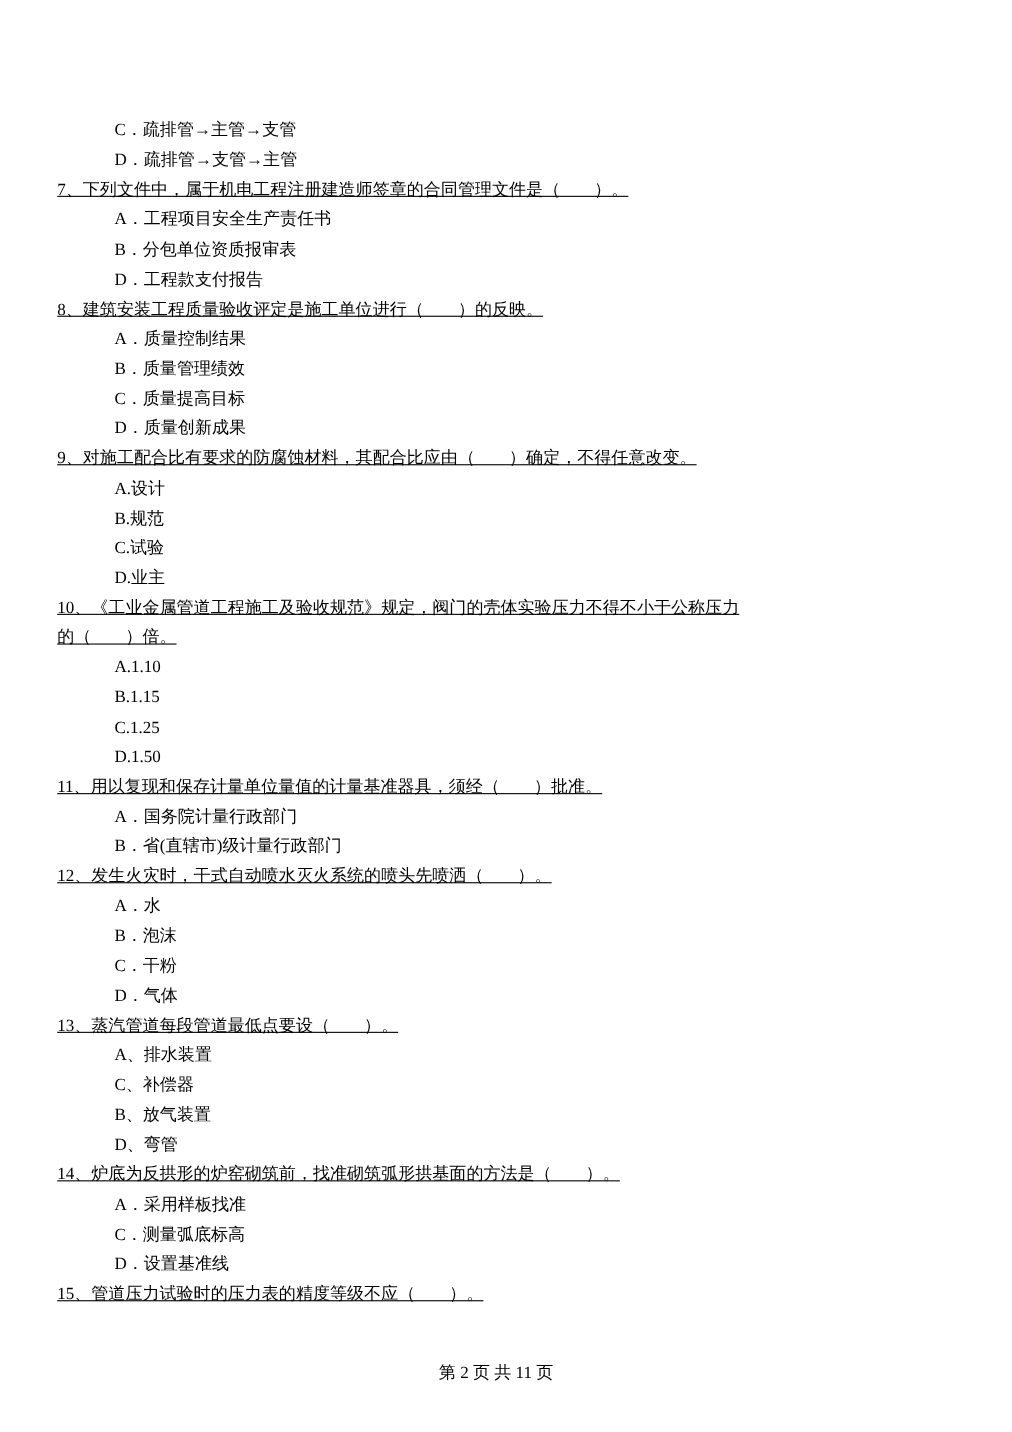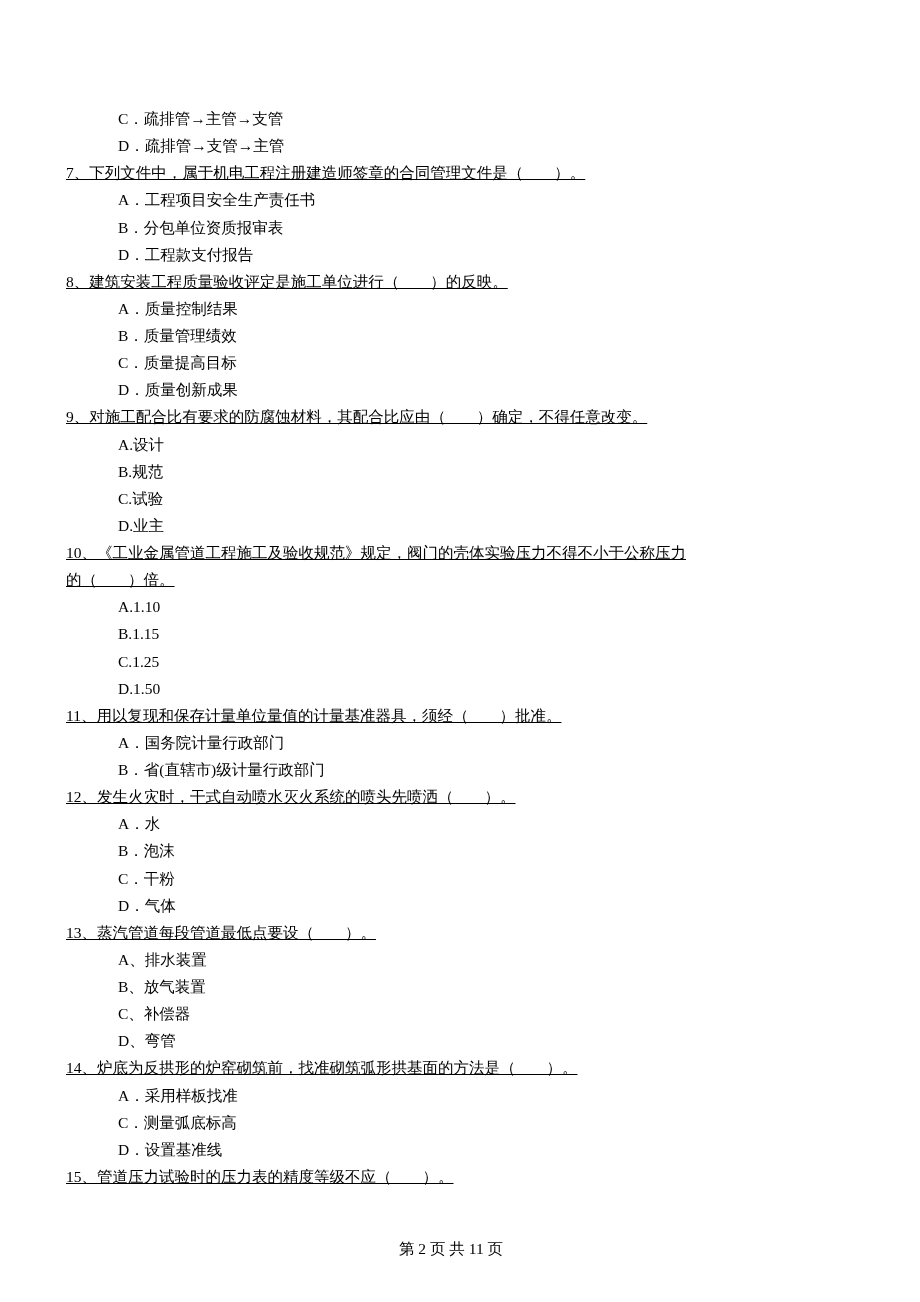--- a/index.html
+++ b/index.html
@@ -8,21 +8,21 @@
     background: #fff;
     font-family: "SimSun", "宋体", serif;
     font-size: 15.5px;
     color: #000;
     line-height: 1.75;
   }
   .page {
     width: 920px;
     height: 1302px;
     box-sizing: border-box;
-    padding: 105px 115px 40px 66px;
+    padding: 105px 115px 40px 52px;
     position: relative;
   }
   .content {
     white-space: normal;
   }
   .opt-block {
     margin-left: 52px;
   }
   .opt-line {
     display: block;
@@ -93,22 +93,22 @@
     <div class="opt-block">
       <span class="opt-line">A．水</span>
       <span class="opt-line">B．泡沫</span>
       <span class="opt-line">C．干粉</span>
       <span class="opt-line">D．气体</span>
     </div>
 
     <span class="q-line">13、蒸汽管道每段管道最低点要设（　　）。</span>
     <div class="opt-block">
       <span class="opt-line">A、排水装置</span>
+      <span class="opt-line">C、补偿器</span>
       <span class="opt-line">B、放气装置</span>
-      <span class="opt-line">C、补偿器</span>
       <span class="opt-line">D、弯管</span>
     </div>
 
     <span class="q-line">14、炉底为反拱形的炉窑砌筑前，找准砌筑弧形拱基面的方法是（　　）。</span>
     <div class="opt-block">
       <span class="opt-line">A．采用样板找准</span>
       <span class="opt-line">C．测量弧底标高</span>
       <span class="opt-line">D．设置基准线</span>
     </div>
 

